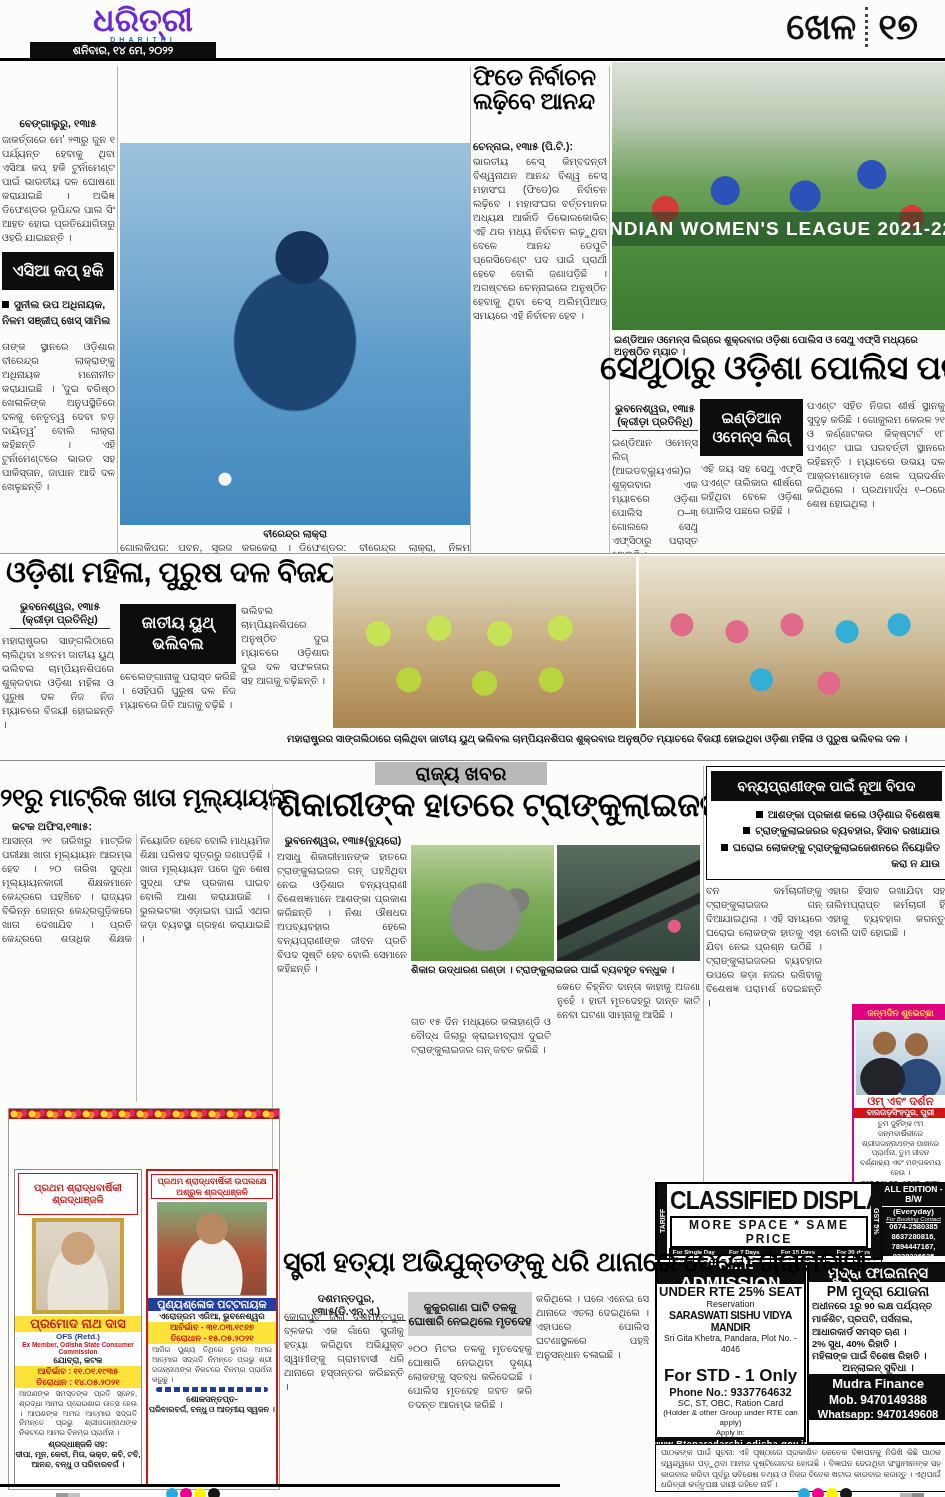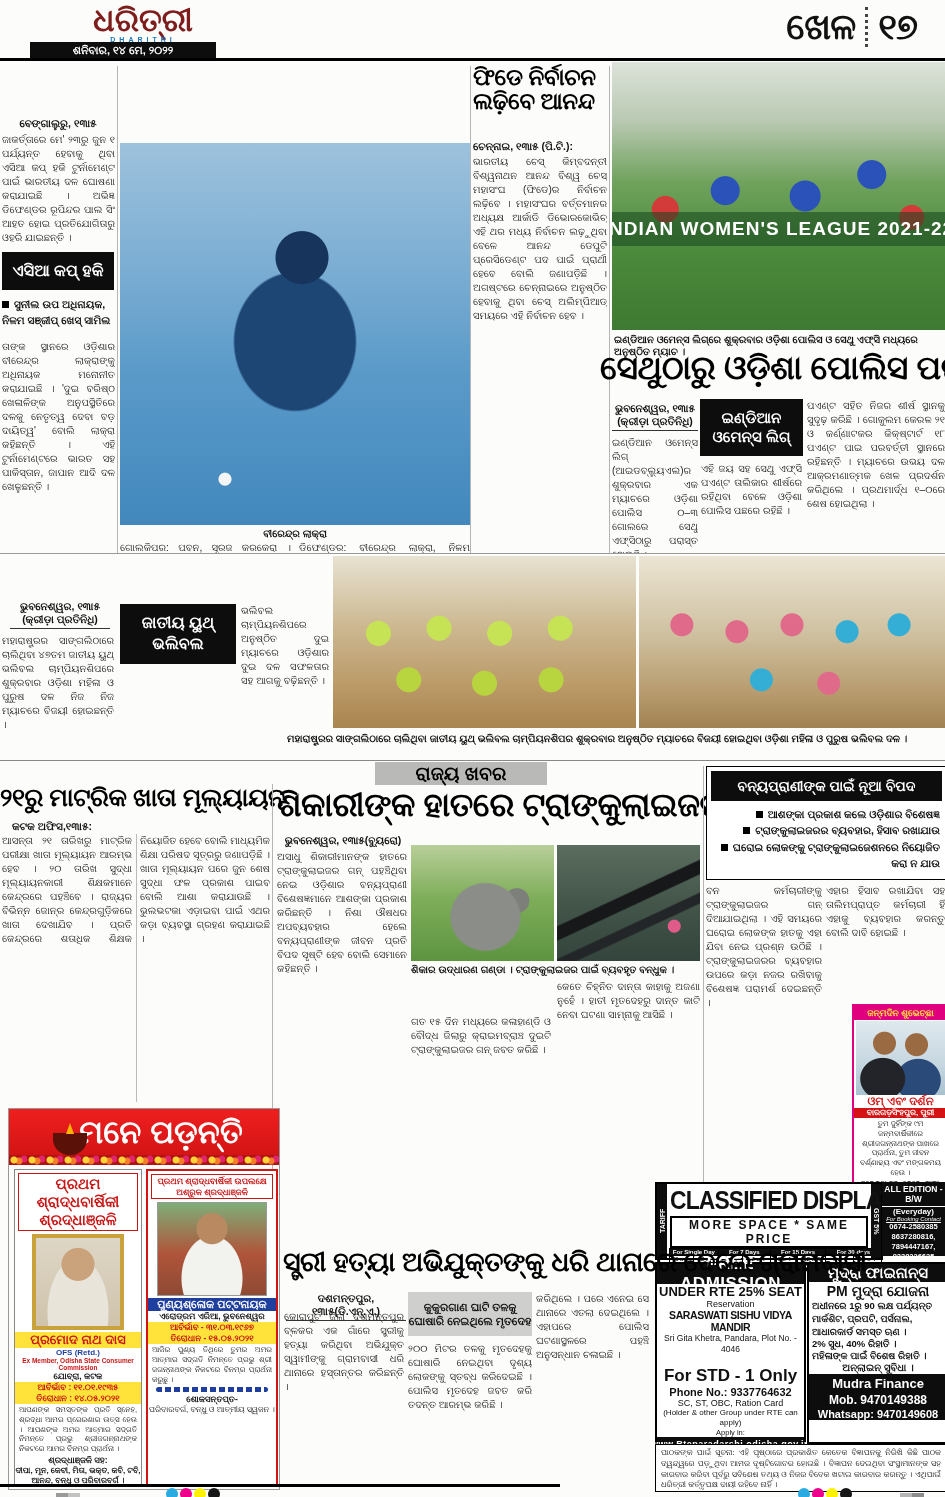--- a/index.html
+++ b/index.html
@@ -9,21 +9,21 @@
   .headline{font-weight:800;line-height:1.04;letter-spacing:-.5px;color:#000;}
   .byline{font-weight:bold;font-size:10.5px;text-align:center;}
   .body{font-size:10px;line-height:1.4;text-align:justify;color:#1c1c1c;overflow:hidden;}
   .caption{font-weight:bold;font-size:10px;color:#111;}
   .blackbox{background:#0d0d0d;color:#fff;display:flex;align-items:center;justify-content:center;
             text-align:center;font-weight:bold;}
   .hrule{background:#000;}
   .vrule{background:#b5b5b5;width:1px;}
   .photo{overflow:hidden;}
   
-  .logo{color:#7f1d1d;font-weight:800;font-size:32px;line-height:1;}
+  .logo{color:#6d28d9;font-weight:800;font-size:32px;line-height:1;}
   .logo-sub{color:#1b75bb;font-weight:bold;font-size:7px;letter-spacing:4px;text-align:center;}
   .datebar{background:#0d0d0d;color:#fff;font-size:11px;font-weight:bold;display:flex;align-items:center;justify-content:center;}
   .pgtitle{font-weight:800;font-size:36px;letter-spacing:-1px;}
   .pgdots{border-left:3px dotted #444;height:40px;}
   
   .ph-hockey{background:
      radial-gradient(circle at 52% 30%,#16345c 0 26px,rgba(22,52,92,0) 27px),
      radial-gradient(ellipse at 50% 52%,#1d4675 0 60px,rgba(29,70,117,0) 62px),
      radial-gradient(circle at 30% 88%,#f5f5f5 0 6px,rgba(255,255,255,0) 7px),
      linear-gradient(180deg,#9dc2dd 0%,#79acd2 35%,#5a9ac9 60%,#4288bd 100%);}
@@ -173,29 +173,31 @@
   </div>
   <div class="abs blackbox" style="left:700px;top:399px;width:103px;height:57px;font-size:15px;line-height:1.25;flex-direction:column;">
     <div>ଇଣ୍ଡିଆନ</div>
     <div>ଓମେନ୍ସ ଲିଗ୍</div>
   </div>
   <div class="abs body" style="left:612px;top:436px;width:86px;height:118px;">ଇଣ୍ଡିଆନ ଓମେନ୍ସ ଲିଗ୍ (ଆଇଡବ୍ଲ୍ୟୁଏଲ)ର ଶୁକ୍ରବାର ଏକ ମ୍ୟାଚରେ ଓଡ଼ିଶା ପୋଲିସ ୦–୩ ଗୋଲରେ ସେଥୁ ଏଫ୍‌ସିଠାରୁ ପରାସ୍ତ ହୋଇଛି ।</div>
   <div class="abs body" style="left:701px;top:462px;width:101px;height:92px;">ଏହି ଜୟ ସହ ସେଥୁ ଏଫ୍‌ସି ପଏଣ୍ଟ ତାଲିକାର ଶୀର୍ଷରେ ରହିଥିବା ବେଳେ ଓଡ଼ିଶା ପୋଲିସ ପଛରେ ରହିଛି ।</div>
   <div class="abs body" style="left:807px;top:399px;width:138px;height:155px;">ପଏଣ୍ଟ ସହିତ ନିଜର ଶୀର୍ଷ ସ୍ଥାନକୁ ସୁଦୃଢ଼ କରିଛି । ଗୋକୁଲମ କେରଳ ୨୧ ଓ କର୍ଣ୍ଣାଟକର କିକ୍‌ଷ୍ଟାର୍ଟ ୧୮ ପଏଣ୍ଟ ପାଇ ପରବର୍ତ୍ତୀ ସ୍ଥାନରେ ରହିଛନ୍ତି । ମ୍ୟାଚରେ ଉଭୟ ଦଳ ଆକ୍ରମଣାତ୍ମକ ଖେଳ ପ୍ରଦର୍ଶନ କରିଥିଲେ । ପ୍ରଥମାର୍ଦ୍ଧ ୧–୦ରେ ଶେଷ ହୋଇଥିଲା ।</div>
 
   <div class="abs hrule" style="left:0;top:553px;width:945px;height:1px;background:#999;"></div>
+  <div class="abs headline" style="left:6px;top:557px;width:326px;font-size:29px;white-space:nowrap;">ଓଡ଼ିଶା ମହିଳା, ପୁରୁଷ ଦଳ ବିଜୟୀ</div>
   <div class="abs byline" style="left:10px;top:600px;width:100px;">
     <div>ଭୁବନେଶ୍ୱର, ୧୩ା୫</div>
     <div style="border-bottom:1px solid #333;padding-bottom:2px;">(କ୍ରୀଡ଼ା ପ୍ରତିନିଧି)</div>
   </div>
   <div class="abs blackbox" style="left:120px;top:604px;width:116px;height:60px;font-size:16px;line-height:1.3;flex-direction:column;">
     <div>ଜାତୀୟ ୟୁଥ୍</div>
     <div>ଭଲିବଲ</div>
   </div>
   <div class="abs body" style="left:2px;top:634px;width:112px;height:124px;">ମହାରାଷ୍ଟ୍ରର ସାଙ୍ଗଲିଠାରେ ଚାଲିଥିବା ୪୭ତମ ଜାତୀୟ ୟୁଥ୍ ଭଲିବଲ ଚାମ୍ପିୟନଶିପରେ ଶୁକ୍ରବାର ଓଡ଼ିଶା ମହିଳା ଓ ପୁରୁଷ ଦଳ ନିଜ ନିଜ ମ୍ୟାଚରେ ବିଜୟୀ ହୋଇଛନ୍ତି ।</div>
+  <div class="abs body" style="left:120px;top:670px;width:116px;height:88px;">ଚେଲେଙ୍ଗାନାକୁ ପରାସ୍ତ କରିଛି । ସେହିପରି ପୁରୁଷ ଦଳ ନିଜ ମ୍ୟାଚରେ ଜିତି ଆଗକୁ ବଢ଼ିଛି ।</div>
   <div class="abs body" style="left:241px;top:604px;width:88px;height:154px;">ଭଲିବଲ ଚାମ୍ପିୟନଶିପରେ ଅନୁଷ୍ଠିତ ଦୁଇ ମ୍ୟାଚରେ ଓଡ଼ିଶାର ଦୁଇ ଦଳ ସଫଳତାର ସହ ଆଗକୁ ବଢ଼ିଛନ୍ତି ।</div>
   <div class="abs photo ph-team-g" style="left:333px;top:556px;width:303px;height:172px;"></div>
   <div class="abs photo ph-team-p" style="left:639px;top:556px;width:306px;height:172px;"></div>
   <div class="abs caption" style="left:287px;top:733px;width:658px;font-weight:bold;">ମହାରାଷ୍ଟ୍ରର ସାଙ୍ଗଲିଠାରେ ଚାଲିଥିବା ଜାତୀୟ ୟୁଥ୍ ଭଲିବଲ ଚାମ୍ପିୟନଶିପର ଶୁକ୍ରବାର ଅନୁଷ୍ଠିତ ମ୍ୟାଚରେ ବିଜୟୀ ହୋଇଥିବା ଓଡ଼ିଶା ମହିଳା ଓ ପୁରୁଷ ଭଲିବଲ ଦଳ ।</div>
 
   <div class="abs hrule" style="left:0;top:760px;width:945px;height:1px;background:#888;"></div>
   <div class="abs graybanner" style="left:375px;top:762px;width:172px;height:23px;">ରାଜ୍ୟ ଖବର</div>
 
   <div class="abs headline" style="left:0px;top:784px;width:272px;font-size:25px;white-space:nowrap;">୨୧ରୁ ମାଟ୍ରିକ ଖାତା ମୂଲ୍ୟାୟନ</div>
   <div class="abs byline" style="left:2px;top:820px;width:100px;text-align:center;">କଟକ ଅଫିସ,୧୩ା୫:</div>
@@ -309,28 +311,24 @@
   <div class="abs byline" style="left:286px;top:1292px;width:120px;border-bottom:1px solid #333;padding-bottom:2px;">ଦଶମନ୍ତପୁର, ୧୩ା୫(ଡି.ଏନ୍.ଏ.)</div>
   <div class="abs" style="left:408px;top:1292px;width:124px;height:44px;background:#cfcfcd;display:flex;flex-direction:column;align-items:center;justify-content:center;font-weight:800;font-size:11px;text-align:center;line-height:1.3;">
     <div>କୁକୁରଗାଣ ଘାଟି ତଳକୁ</div>
     <div>ଘୋଷାରି ନେଇଥିଲେ ମୃତଦେହ</div>
   </div>
   <div class="abs body" style="left:284px;top:1310px;width:120px;height:184px;">କୋରାପୁଟ ଜିଲା ଦଶମନ୍ତପୁର ବ୍ଳକର ଏକ ଗାଁରେ ସ୍ତ୍ରୀକୁ ହତ୍ୟା କରିଥିବା ଅଭିଯୁକ୍ତ ସ୍ୱାମୀଙ୍କୁ ଗ୍ରାମବାସୀ ଧରି ଥାନାରେ ହସ୍ତାନ୍ତର କରିଛନ୍ତି ।</div>
   <div class="abs body" style="left:408px;top:1342px;width:124px;height:152px;">୨୦୦ ମିଟର ତଳକୁ ମୃତଦେହକୁ ଘୋଷାରି ନେଇଥିବା ଦୃଶ୍ୟ ଲୋକଙ୍କୁ ସ୍ତବ୍ଧ କରିଦେଇଛି । ପୋଲିସ ମୃତଦେହ ଜବତ କରି ତଦନ୍ତ ଆରମ୍ଭ କରିଛି ।</div>
   <div class="abs body" style="left:536px;top:1292px;width:113px;height:202px;">କରିଥିଲେ । ପରେ ଏନେଇ ସେ ଥାନାରେ ଏତଲା ଦେଇଥିଲେ । ଏହାପରେ ପୋଲିସ ଘଟଣାସ୍ଥଳରେ ପହଞ୍ଚି ଅନୁସନ୍ଧାନ ଚଳାଇଛି ।</div>
 
   <div class="abs" style="left:8px;top:1108px;width:270px;height:380px;border:1px solid #999;">
-    <div class="mp-banner" style="height:46px;position:relative;">
-      <div class="diya abs" style="left:8px;top:12px;"></div>
-      <span>ମନେ ପଡ଼ନ୍ତି</span>
-    </div>
     <div class="mp-flowers" style="height:10px;"></div>
 
     <div class="obit abs" style="left:5px;top:60px;width:126px;height:314px;border:1px solid #888;">
-      <div class="obit-h" style="font-size:15px;margin:3px;padding:1px;">ପ୍ରଥମ ଶ୍ରାଦ୍ଧବାର୍ଷିକୀ ଶ୍ରଦ୍ଧାଞ୍ଜଳି</div>
+      <div class="obit-h" style="font-size:10px;margin:3px;padding:8px;">ପ୍ରଥମ ଶ୍ରାଦ୍ଧବାର୍ଷିକୀ ଶ୍ରଦ୍ଧାଞ୍ଜଳି</div>
       <div class="gold" style="width:84px;height:88px;margin:0 auto;">
           <div class="photo ph-port1" style="width:100%;height:100%;"></div>
         </div>
       <div class="yellowbar" style="font-size:13px;margin-top:2px;">ପ୍ରମୋଦ ନାଥ ଦାସ</div>
       <div style="color:#1e3f9e;font-weight:800;font-size:8px;text-align:center;">OFS (Retd.)</div>
       <div style="color:#c81616;font-weight:bold;font-size:6.5px;text-align:center;">Ex Member, Odisha State Consumer Commission</div>
       <div style="font-weight:800;font-size:8.5px;text-align:center;">ଯୋବ୍ରା, କଟକ</div>
       <div class="yellowbar" style="font-size:8.5px;">ଆବିର୍ଭାବ : ୧୧.୦୧.୧୯୩୫</div>
       <div class="yellowbar" style="font-size:8.5px;">ତିରୋଧାନ : ୧୪.୦୫.୨୦୨୧</div>
       <div style="font-size:7.5px;line-height:1.3;text-align:justify;padding:1px 4px;">ଆପଣଙ୍କ ସମସ୍ତଙ୍କ ପ୍ରତି ସ୍ନେହ, ଶ୍ରଦ୍ଧା ଆମର ପ୍ରେରଣାର ଉତ୍ସ ହେଉ । ଆପଣଙ୍କ ଅମର ଆତ୍ମାର ସଦ୍‌ଗତି ନିମନ୍ତେ ପ୍ରଭୁ ଶ୍ରୀଜଗନ୍ନାଥଙ୍କ ନିକଟରେ ଆମର ବିନମ୍ର ପ୍ରାର୍ଥନା ।</div>
@@ -341,21 +339,21 @@
     <div class="obit abs" style="left:137px;top:60px;width:128px;height:314px;border:2px solid #d41414;">
       <div class="obit-h" style="font-size:8.5px;margin:3px;padding:1px;line-height:1.25;">ପ୍ରଥମ ଶ୍ରାଦ୍ଧବାର୍ଷିକୀ ଉପଲକ୍ଷେ ଅଶ୍ରୁଳ ଶ୍ରଦ୍ଧାଞ୍ଜଳି</div>
       <div class="photo ph-port2" style="width:108px;height:92px;margin:0 auto;border:1px solid #999;"></div>
       <div class="bluebar" style="font-size:11px;margin-top:2px;">ପୁଣ୍ୟଶ୍ଳୋକ ପଟ୍ଟନାୟକ</div>
       <div style="font-weight:800;font-size:8.5px;text-align:center;">ଏରୋଡ୍ରମ ଏରିଆ, ଭୁବନେଶ୍ୱର</div>
       <div class="yellowbar" style="font-size:8.5px;">ଆବିର୍ଭାବ - ୩୧.୦୩.୧୯୬୭</div>
       <div class="yellowbar" style="font-size:8.5px;">ତିରୋଧାନ - ୧୫.୦୫.୨୦୨୧</div>
       <div style="font-size:7.5px;line-height:1.3;text-align:justify;padding:1px 4px;">ଆଜିର ପୁଣ୍ୟ ତିଥିରେ ତୁମର ଅମର ଆତ୍ମାର ସଦ୍‌ଗତି ନିମନ୍ତେ ପ୍ରଭୁ ଶ୍ରୀ ଜଗନ୍ନାଥଙ୍କ ନିକଟରେ ବିନମ୍ର ପ୍ରାର୍ଥନା କରୁଛୁ ।</div>
       <div class="wave" style="margin:2px 8px;"></div>
       <div style="font-weight:800;font-size:8.5px;text-align:center;">ଶୋକସନ୍ତପ୍ତ-</div>
-      <div style="font-weight:normal;font-size:8px;text-align:center;">ପରିବାରବର୍ଗ, ବନ୍ଧୁ ଓ ଆତ୍ମୀୟ ସ୍ୱଜନ ।</div>
+      <div style="font-weight:bold;font-size:8px;text-align:center;">ପରିବାରବର୍ଗ, ବନ୍ଧୁ ଓ ଆତ୍ମୀୟ ସ୍ୱଜନ ।</div>
     </div>
   </div>
 
   <div class="abs hrule" style="left:0;top:1484px;width:560px;height:3px;"></div>
   <div class="abs" style="left:56px;top:1488px;">
     <span class="gsq" style="background:#9a9a9a;"></span><span class="gsq" style="background:#c2c2c2;"></span>
   </div>
   <div class="abs" style="left:166px;top:1486px;">
     <span class="dot" style="background:#29abe2;"></span><span class="dot" style="background:#ec008c;"></span><span class="dot" style="background:#fff200;"></span><span class="dot" style="background:#161616;"></span>
   </div>

